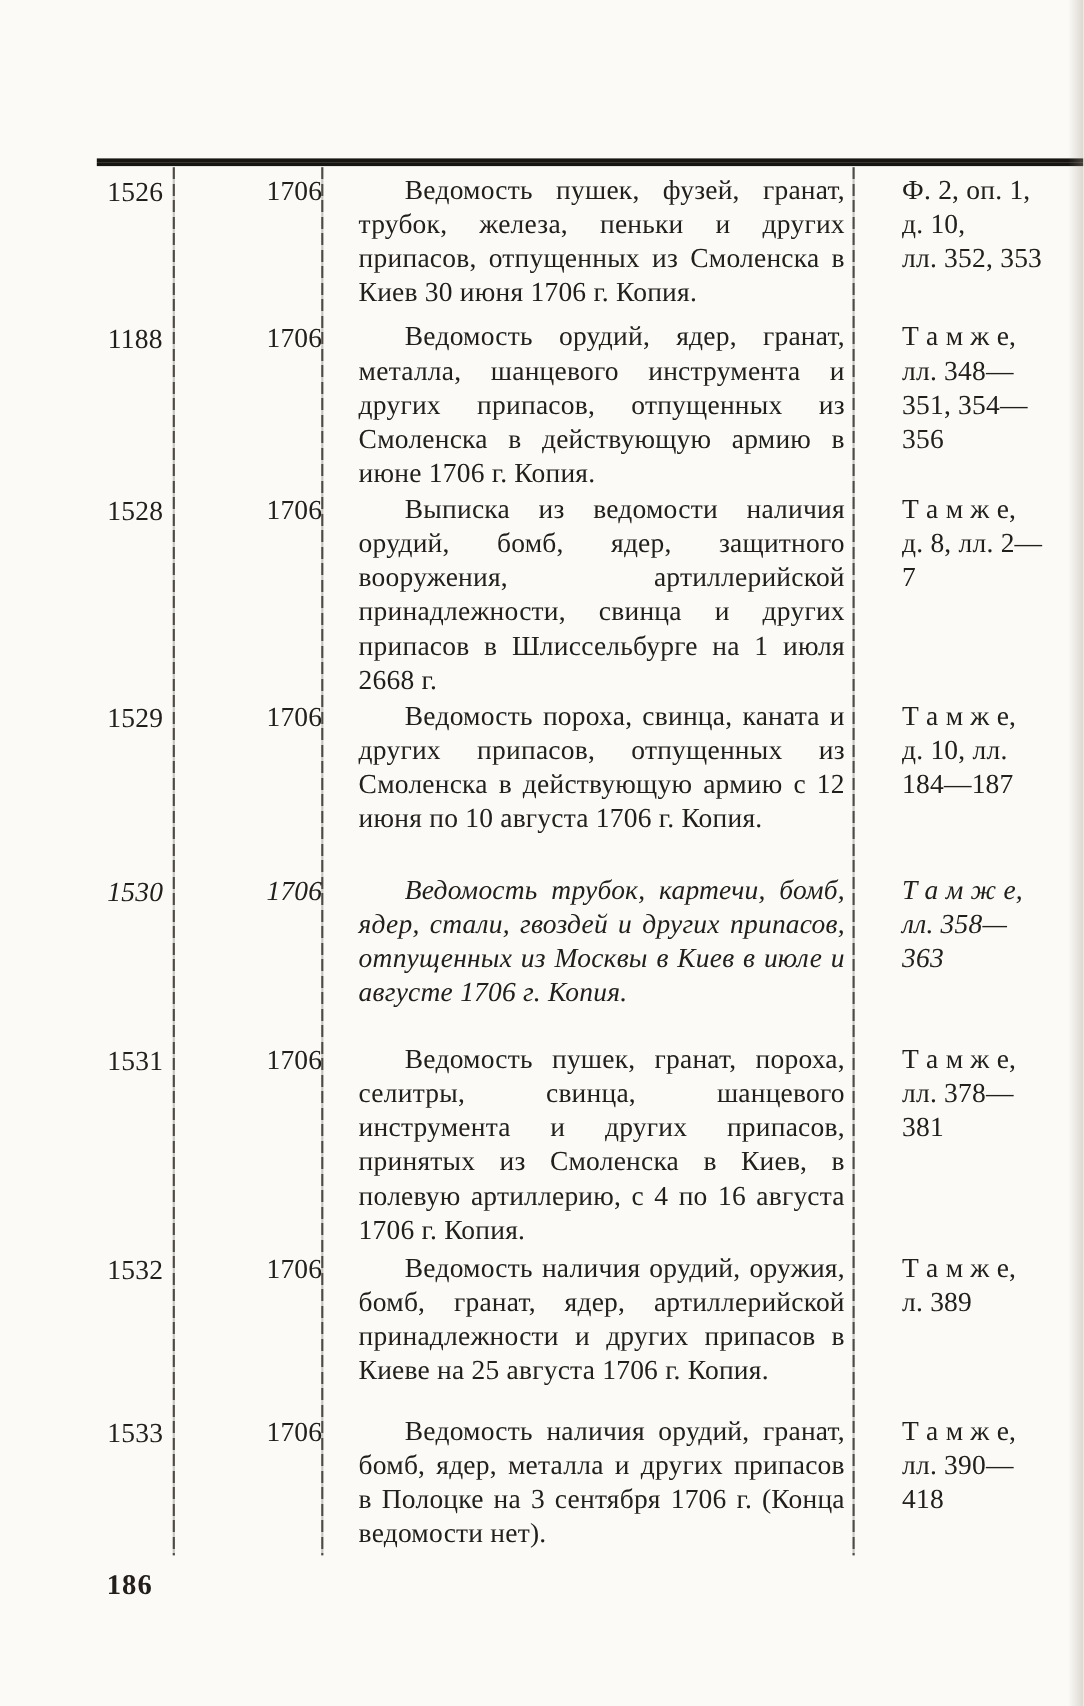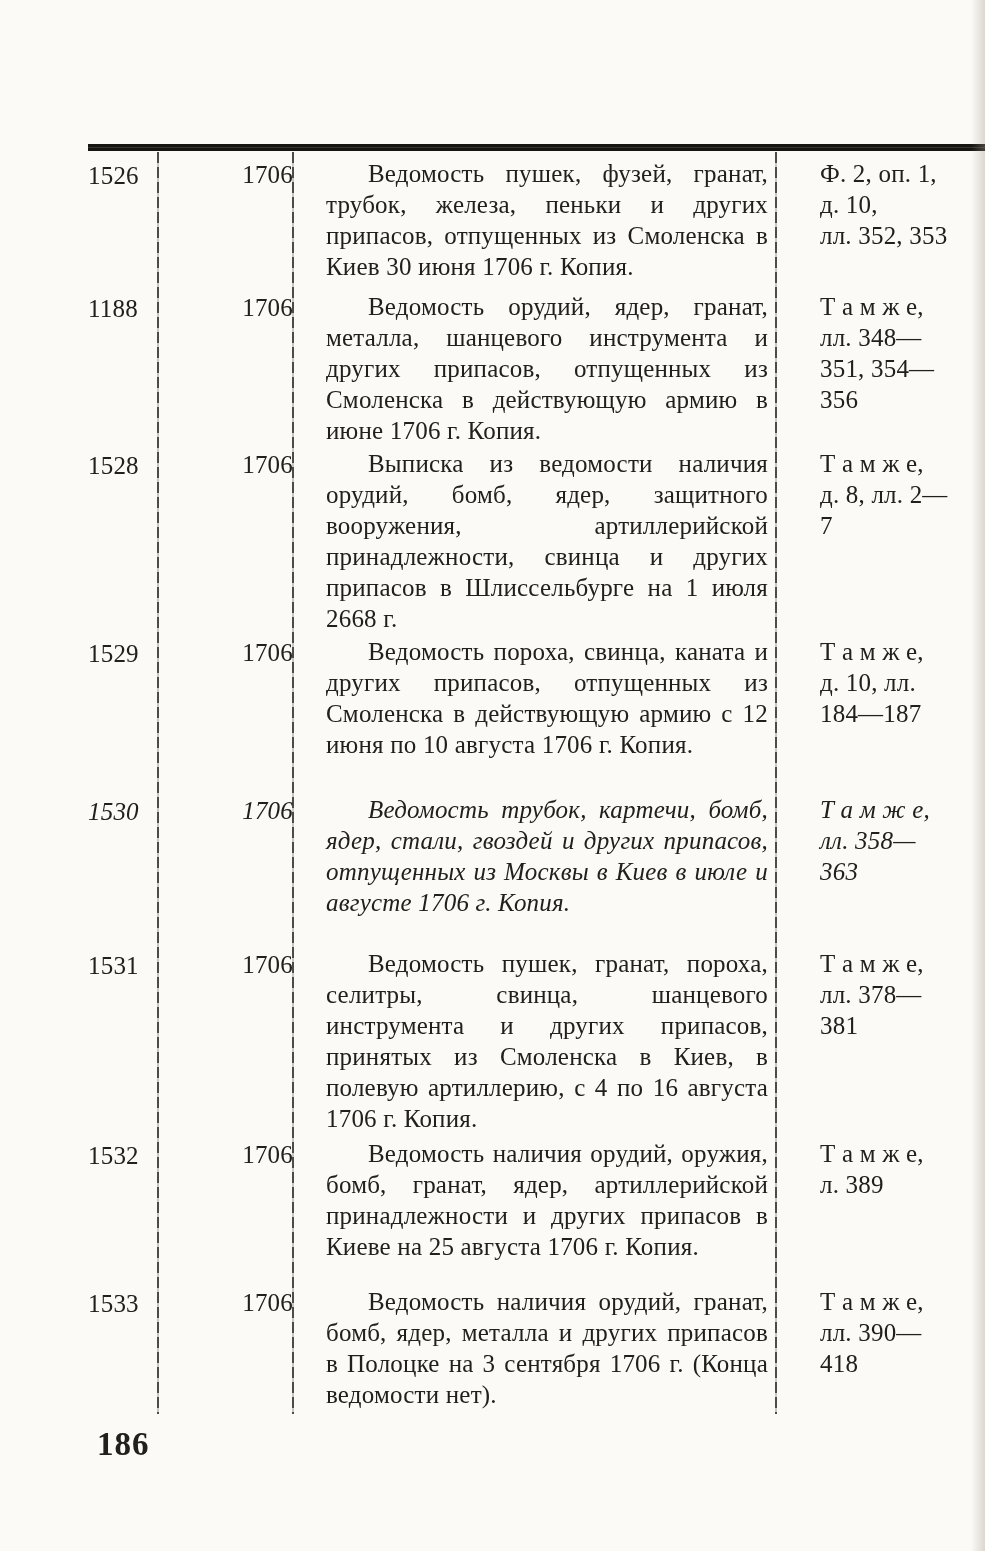--- a/index.html
+++ b/index.html
@@ -72,20 +72,21 @@
   .row:nth-child(2) { min-height: 157px; }
   .row:nth-child(3) { min-height: 188px; }
   .row:nth-child(4) { min-height: 158px; }
   .row:nth-child(5) { min-height: 154px; font-style: italic; }
   .row:nth-child(6) { min-height: 190px; }
   .row:nth-child(7) { min-height: 148px; }
   .row:nth-child(8) { min-height: 132px; }
 
   .cell { padding: 0; }
   .num {
+    text-align: center;
     padding-top: 2px;
   }
   .year {
     text-align: right;
     padding-top: 1px;
   }
   .desc {
     padding-left: 33px;
     padding-right: 8px;
     text-align: justify;
@@ -94,21 +95,21 @@
   .ref {
     padding-left: 15px;
     padding-right: 4px;
     white-space: pre-line;
     margin-left: 29px;
   }
   .page-number {
     position: absolute;
     left: 97px;
     top: 1426px;
-    font-size: 33px;
+    font-size: 26px;
     font-weight: 700;
     letter-spacing: 1px;
   }
 </style>
 </head>
 <body>
 
 <div class="page">
 
   <div class="top-rule"></div>

